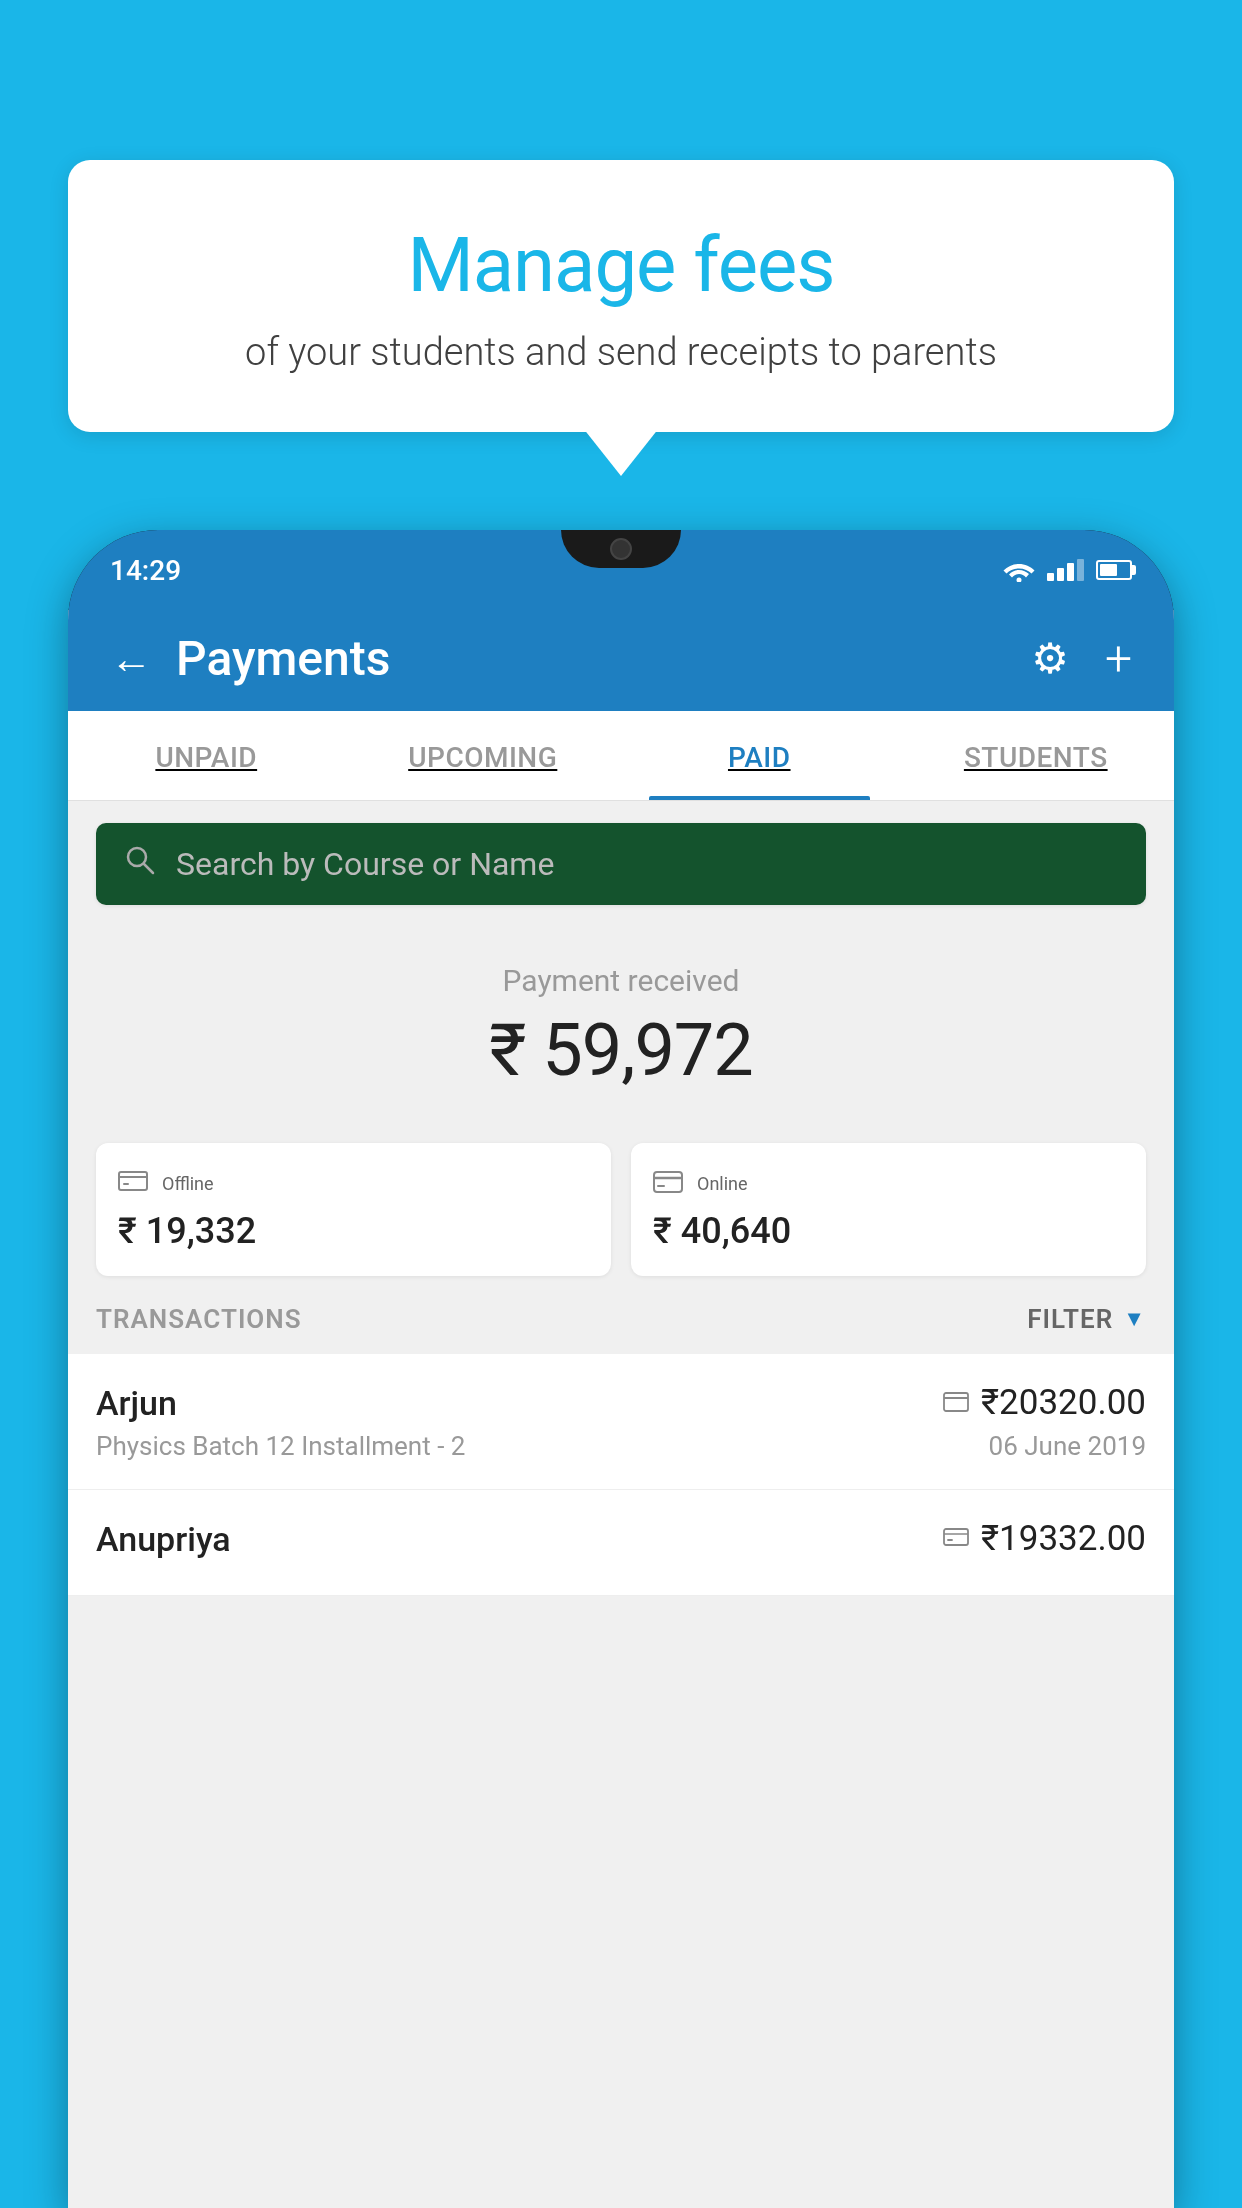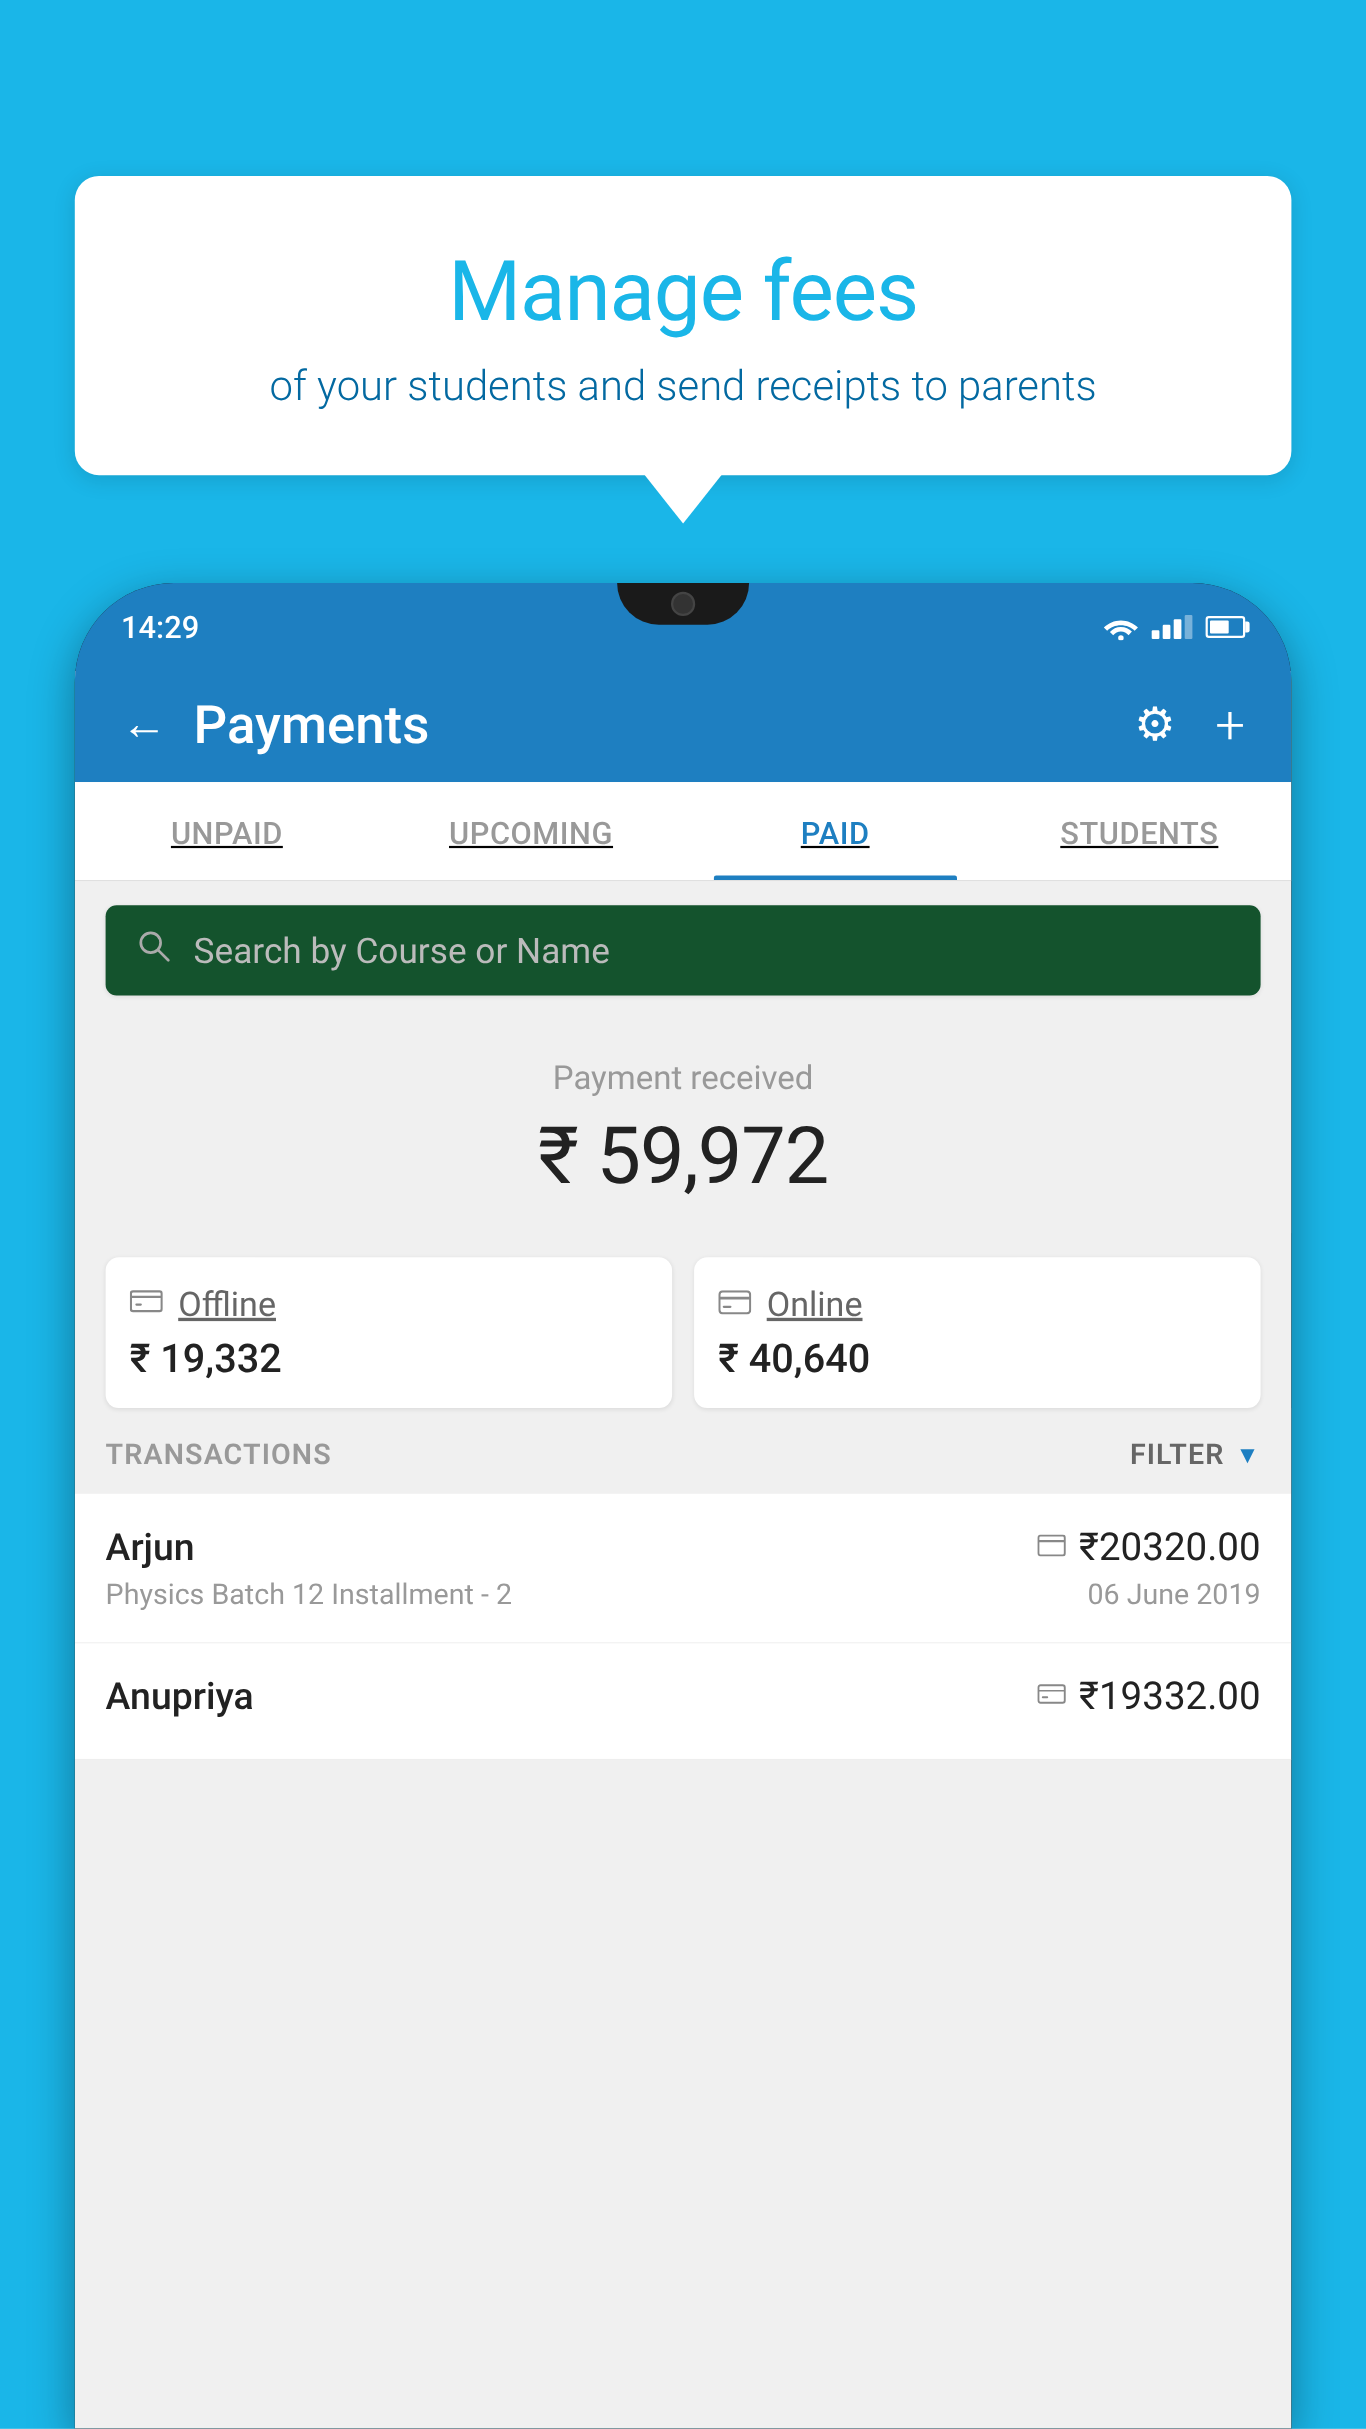--- a/index.html
+++ b/index.html
@@ -38,21 +38,21 @@
     }
     .speech-bubble h1 {
       font-size: 76px;
       font-weight: 400;
       color: #1ab6e8;
       margin-bottom: 18px;
       letter-spacing: -1px;
     }
     .speech-bubble p {
       font-size: 38px;
-      color: #0369a1;
+      color: #404040;
       font-weight: 300;
       line-height: 1.3;
     }
 
     
     .phone-frame {
       position: absolute;
       top: 530px;
       left: 68px;
       right: 68px;
@@ -255,23 +255,22 @@
       display: flex;
       align-items: center;
       gap: 14px;
       margin-bottom: 10px;
     }
     .card-icon {
       color: #888;
       font-size: 28px;
     }
     .card-type {
-      font-size: 31px;
+      font-size: 18px;
       color: #666;
-      text-decoration: underline;
     }
     .card-amount {
       font-size: 36px;
       color: #222;
       font-weight: 500;
       margin-top: 6px;
     }
 
     
     .transactions-header {

